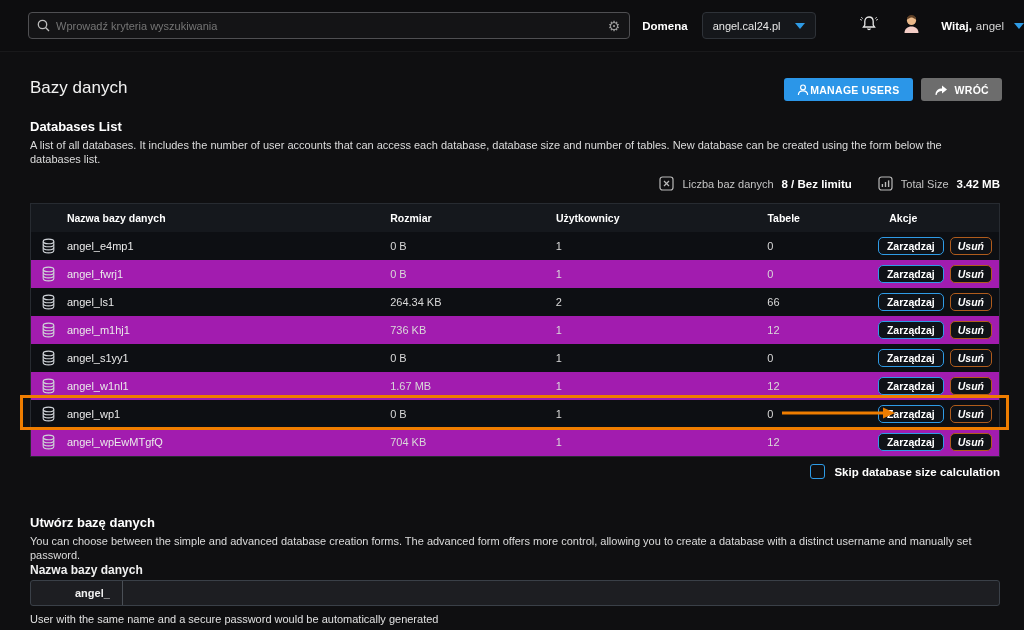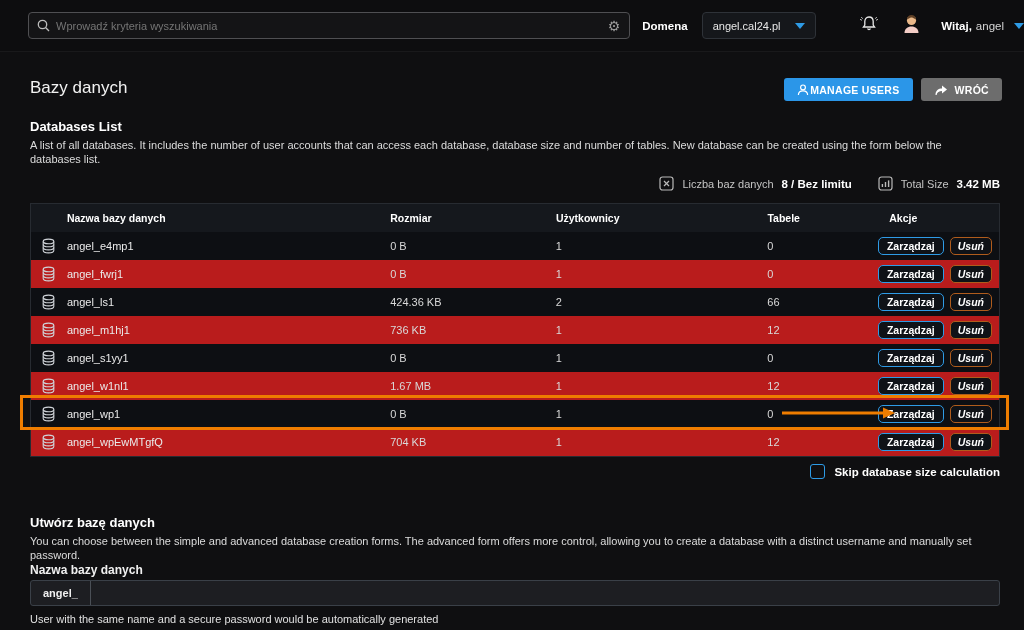--- a/index.html
+++ b/index.html
@@ -45,21 +45,21 @@
   .stats { position:absolute; right:24px; top:176px; display:flex; align-items:center; gap:26px;padding-left:28px; }
   .stat { display:flex; align-items:center; gap:8px; }
   .stat .slabel { font-size:11px; color:#c4c4c4; }
   .stat .svalue { font-size:11.5px; font-weight:bold; color:#fff; }
 
   
   .dbtable { position:absolute; left:30px; top:203px; width:970px; border:1px solid #272b31; background:#0d0f13; }
   .thead { display:flex; align-items:center; height:28px; background:#15181d; }
   .thead > div { font-size:10.5px; font-weight:bold; color:#fff; }
   .trow { display:flex; align-items:center; height:28px; background:#0d0f13; }
-  .trow.alt { background:#b91c1c; }
+  .trow.alt { background:#a21caf; }
   .c-icon { width:36px; display:flex; justify-content:center; align-items:center; }
   .c-name { width:324px; font-size:11px; color:#eaeaea; }
   .c-size { width:166px; font-size:11px; color:#d9d9d9; }
   .c-users { width:212px; font-size:11px; color:#d9d9d9; }
   .c-tables { width:122px; font-size:11px; color:#d9d9d9; }
   .c-actions { width:110px; display:flex; gap:6px; justify-content:flex-end; padding-right:7px; }
   .thead .c-name { font-size:10.5px; }
   .btn-manage { background:#0f1217; border:1.5px solid #2e9be6; color:#fff; font-weight:bold; font-size:10.5px;
                 border-radius:5px; padding:2px 8px; cursor:pointer; font-family:"Liberation Sans",sans-serif; }
   .btn-delete { background:#0f1217; border:1.5px solid #b05c1c; color:#fff; font-weight:bold; font-size:10.5px;
@@ -75,21 +75,21 @@
   .checkbox { width:15px; height:15px; border:1.5px solid #2e9be6; border-radius:3px; background:transparent; cursor:pointer; }
   .skip-label { font-size:11.5px; font-weight:bold; color:#fff; }
 
   
   .create-heading { position:absolute; left:30px; top:515px; font-size:13px; font-weight:bold; color:#fff; }
   .create-desc { position:absolute; left:30px; top:534px; width:968px; font-size:11px; line-height:14px; color:#dcdcdc; }
   .name-label { position:absolute; left:30px; top:563px; font-size:12px; font-weight:bold; color:#f0f0f0; }
   .name-input-wrap { position:absolute; left:30px; top:580px; width:970px; height:26px; background:#1d1e22;
                      border:1px solid #3a4048; border-radius:3px; display:flex; align-items:center; }
   .name-prefix { font-size:11px; font-weight:bold; color:#f0f0f0; padding:0 12px; border-right:1px solid #4a4f56;
-                 height:100%; display:flex; align-items:center; }
+                 height:100%; display:flex; align-items:center;margin-left:32px; }
   .name-input-wrap input { flex:1; background:transparent; border:none; outline:none; color:#e8e8e8;
                            font-size:11px; padding:0 8px; font-family:"Liberation Sans",sans-serif; }
   .help-text { position:absolute; left:30px; top:613px; font-size:11px; color:#e0e0e0; }
 </style>
 </head>
 <body>
 
 <div class="canvas">
 
   <div class="topbar">
@@ -221,21 +221,21 @@
         <div class="trow">
           <div class="c-icon">
             <svg width="15" height="16" viewBox="0 0 15 16">
               <ellipse cx="7.5" cy="3.4" rx="5.3" ry="2.3" fill="none" stroke="#cfd3d8" stroke-width="1.1"></ellipse>
               <path d="M2.2 3.4 V12.6 a5.3 2.3 0 0 0 10.6 0 V3.4" fill="none" stroke="#cfd3d8" stroke-width="1.1"></path>
               <path d="M2.2 6.5 a5.3 2.3 0 0 0 10.6 0" fill="none" stroke="#cfd3d8" stroke-width="1.1"></path>
               <path d="M2.2 9.6 a5.3 2.3 0 0 0 10.6 0" fill="none" stroke="#cfd3d8" stroke-width="1.1"></path>
             </svg>
           </div>
           <div class="c-name">angel_ls1</div>
-          <div class="c-size">424.36 KB</div>
+          <div class="c-size">264.34 KB</div>
           <div class="c-users">2</div>
           <div class="c-tables">66</div>
           <div class="c-actions">
             <button class="btn-manage">Zarządzaj</button>
             <button class="btn-delete">Usuń</button>
           </div>
         </div>
         <div class="trow alt">
           <div class="c-icon">
             <svg width="15" height="16" viewBox="0 0 15 16">

